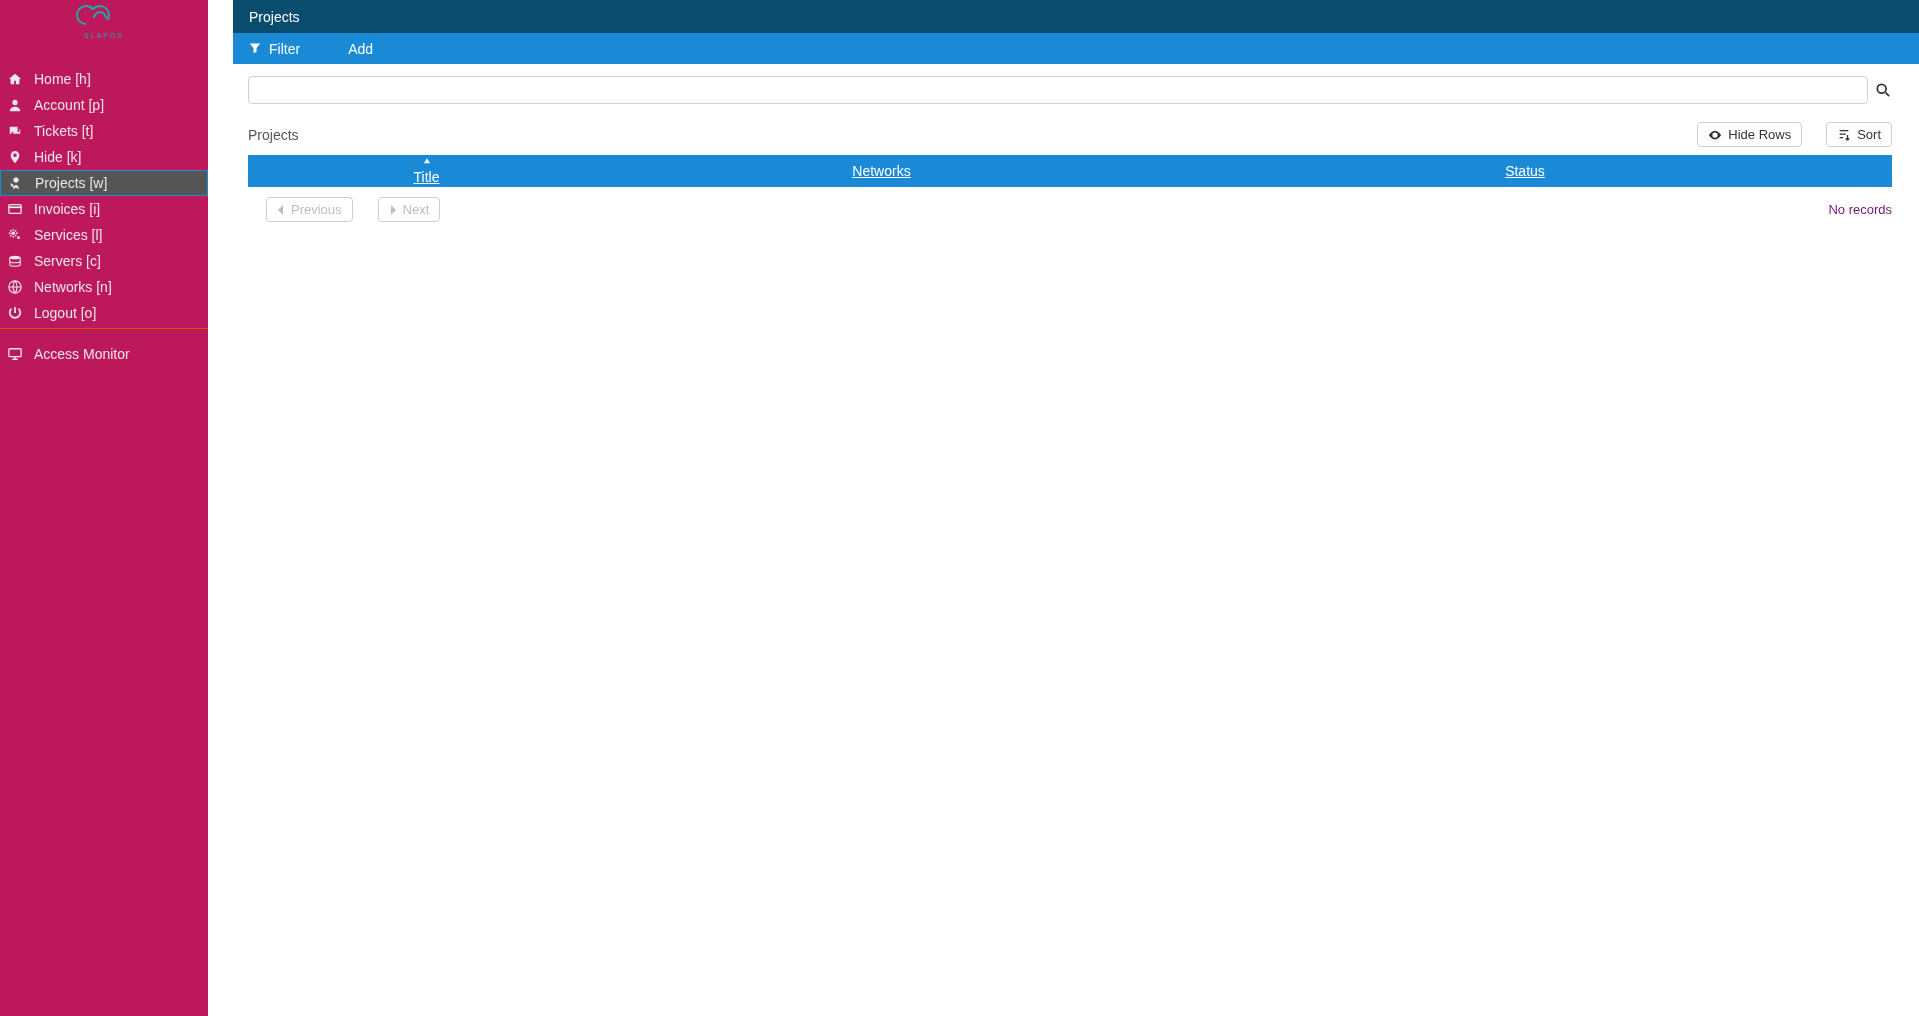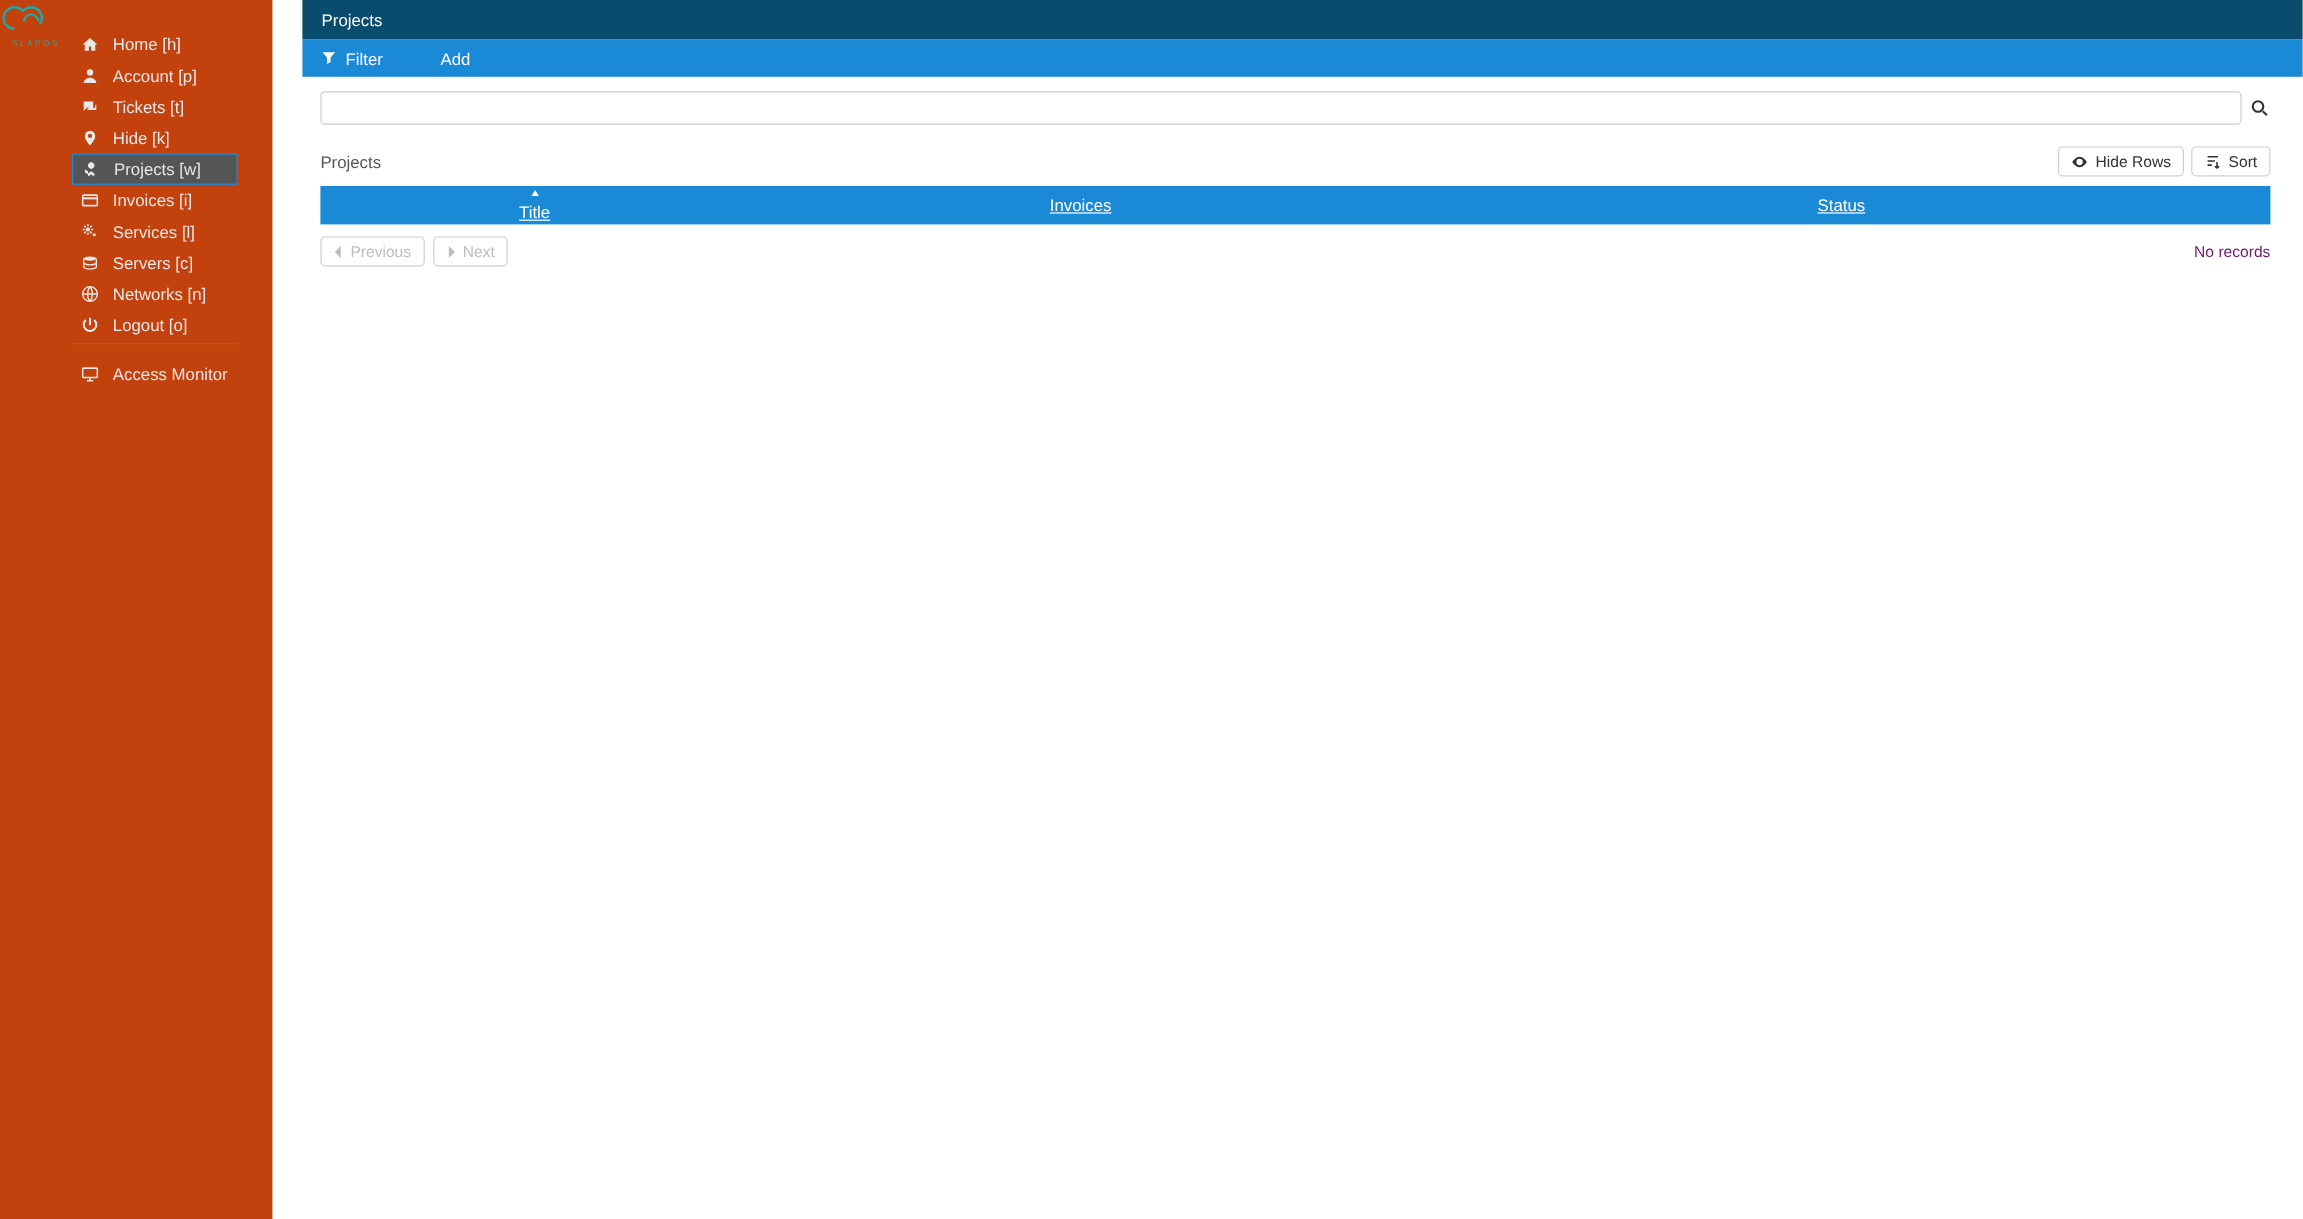--- a/index.html
+++ b/index.html
@@ -2,25 +2,25 @@
 <html><head>
 <meta charset="utf-8">
 <style>
 * { margin: 0; padding: 0; box-sizing: border-box; font-family: Arial, Helvetica, sans-serif; }
 html, body { width: 100%; height: 100%; background: #fff; overflow: hidden; }
 
 .app { display: flex; width: 1919px; height: 1016px; }
 
 
 .sidebar {
-  width: 227px;
-  background: #c2410c;
+  width: 208px;
+  background: #be185d;
   color: #fff;
   display: flex;
-  flex-direction: row;
+  flex-direction: column;
 }
 .sidebar-logo {
   height: 40px;
   display: flex;
   align-items: center;
   justify-content: center;
   margin-top: 2px;
 }
 .sidebar-logo svg { display: block; }
 .nav { margin-top: 24px; }
@@ -116,20 +116,21 @@
   border: 1px solid #cfcfcf;
   background: #fff;
   border-radius: 4px;
   padding: 4px 10px;
   font-size: 13px;
   display: inline-flex;
   align-items: center;
   gap: 6px;
   cursor: pointer;
   color: #333;
+  margin-left: 18px;
 }
 
 .table-head {
   display: flex;
   background: #1b8ad6;
   color: #fff;
   height: 32px;
   align-items: center;
   font-size: 14px;
   margin-top: 8px;
@@ -323,21 +324,21 @@
       </div>
 
       <div class="table-head">
         <div class="th th-title">
           <svg width="10" height="10" viewBox="0 0 16 16">
               <path d="M8 2l5 8H3z"></path>
             </svg>
           <span>Title</span>
         </div>
         <div class="th th-ref">
-          <span>Invoices</span>
+          <span>Networks</span>
         </div>
         <div class="th th-status">
           <span>Status</span>
         </div>
       </div>
 
       <div class="pager">
         <button class="btn">
           <svg width="8" height="10" viewBox="0 0 8 10">
               <path d="M6 0L1 5l5 5z"></path>

